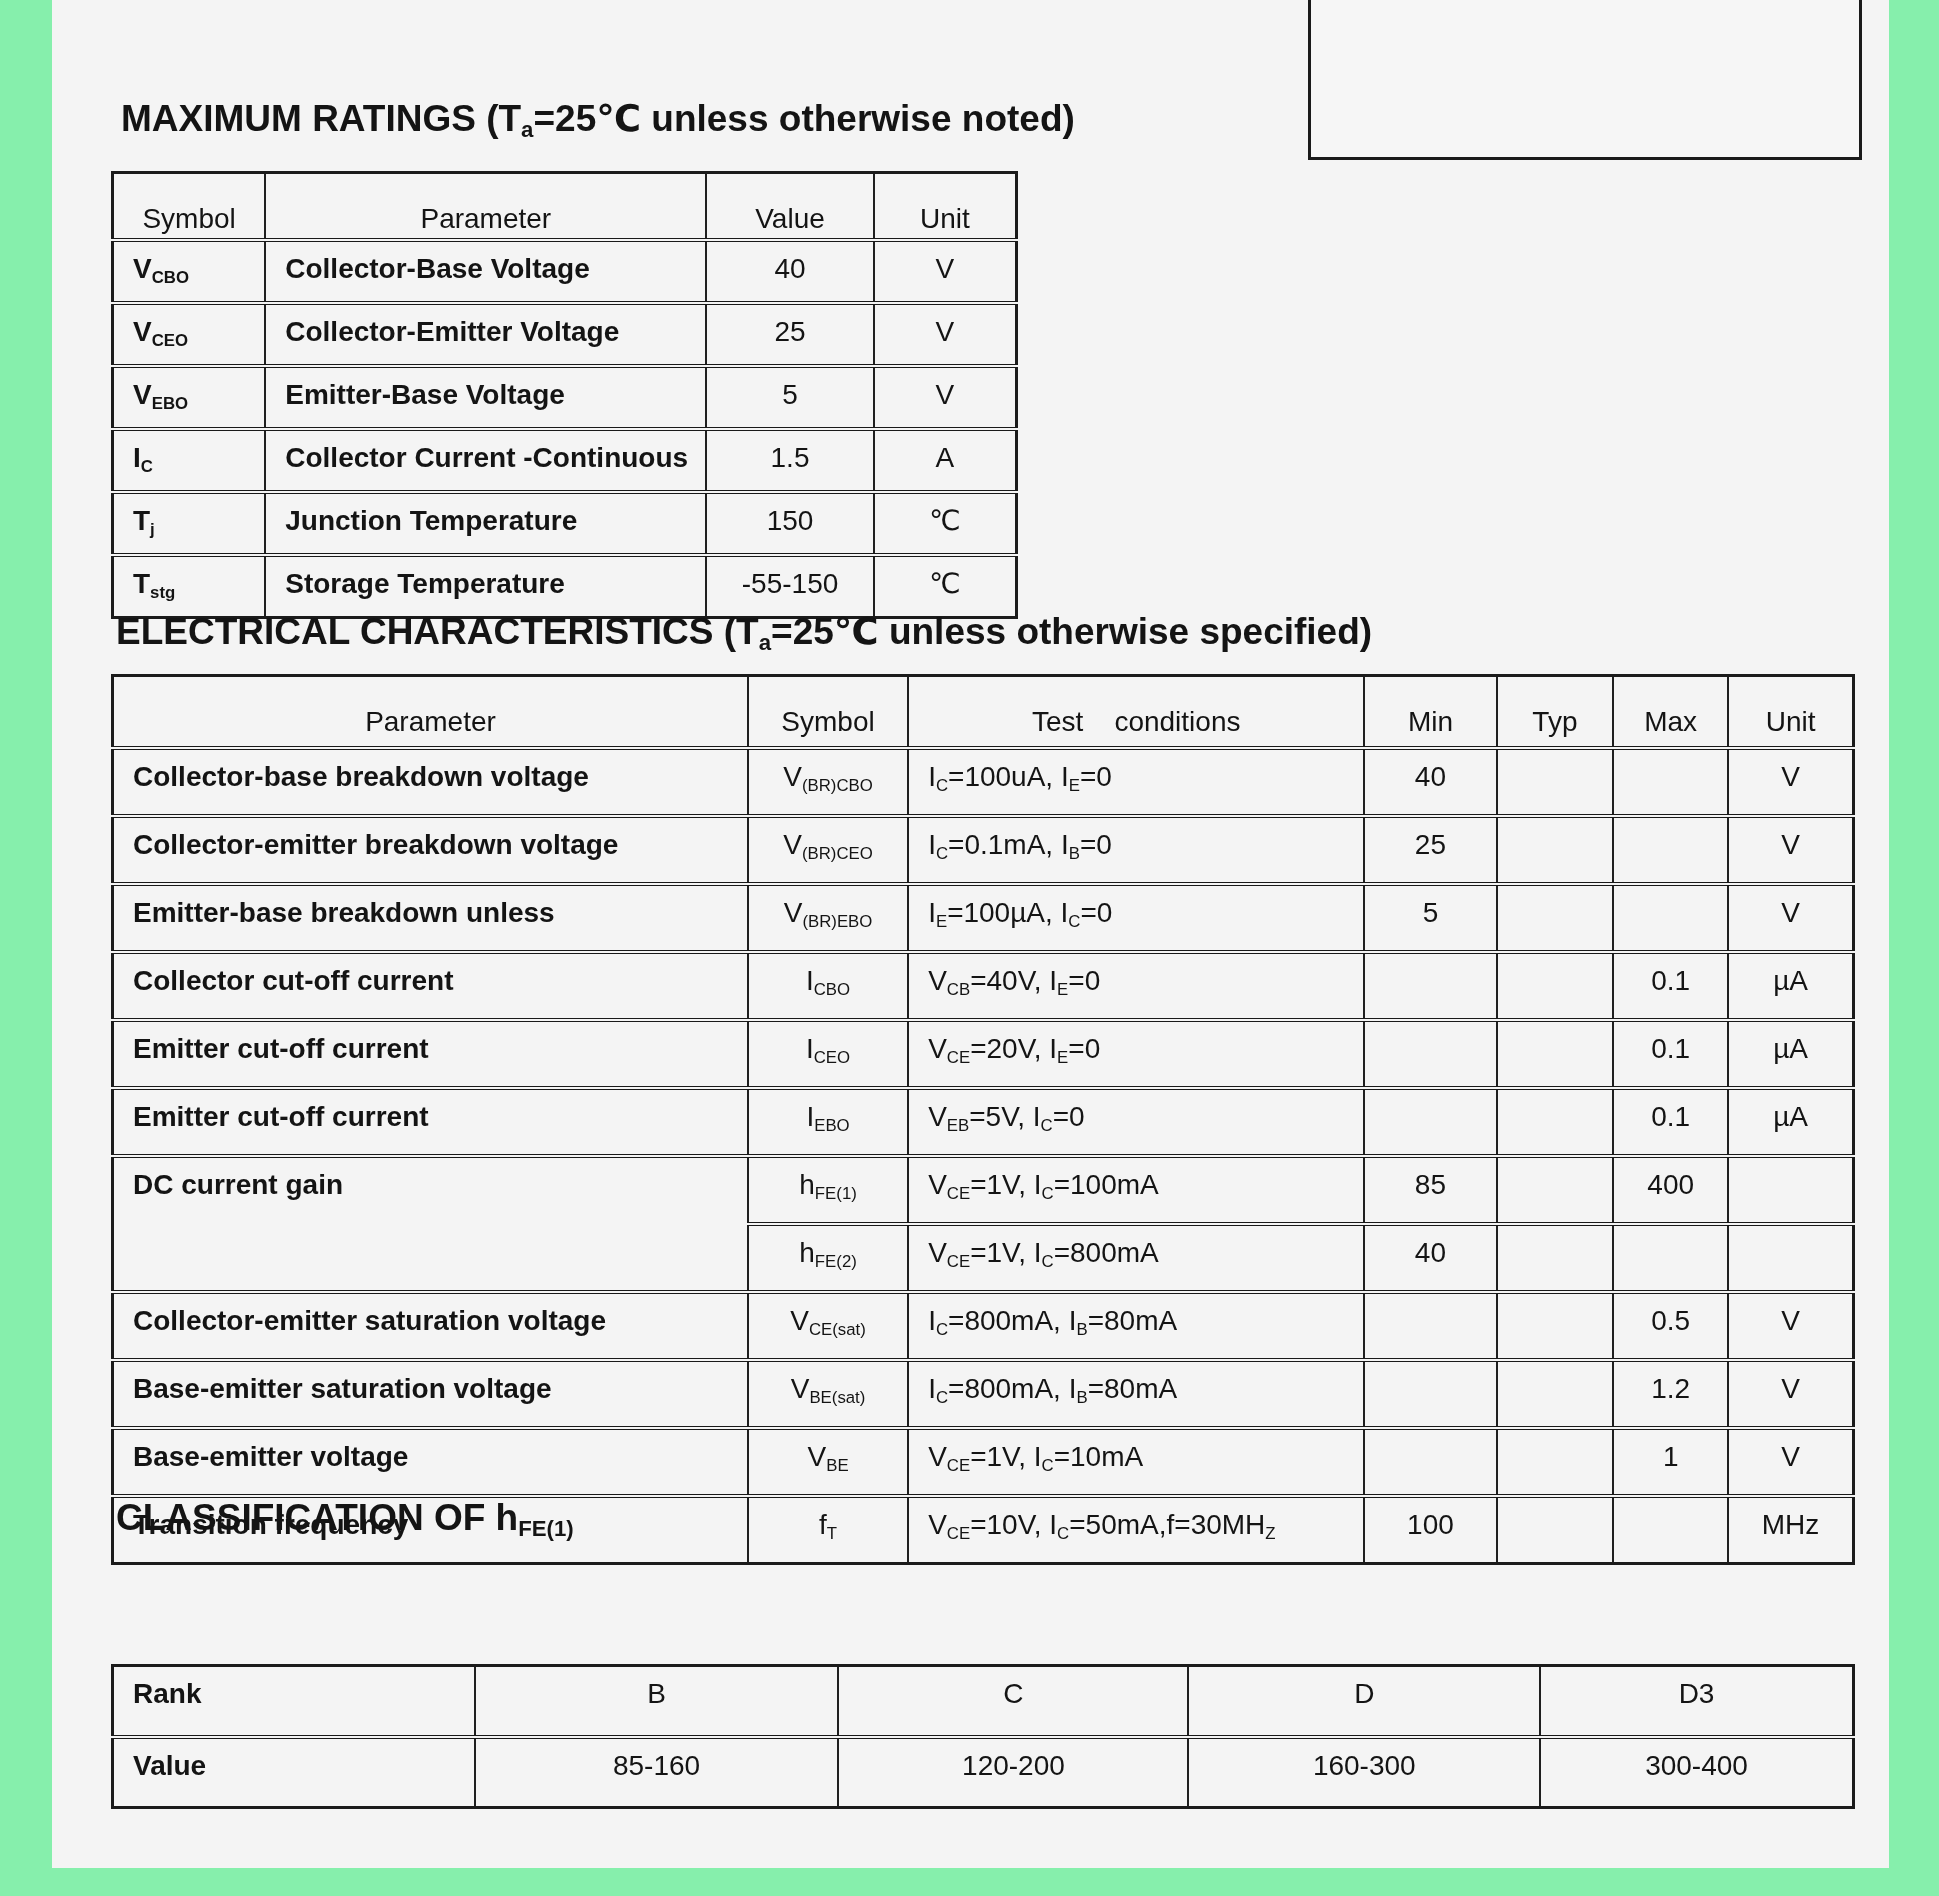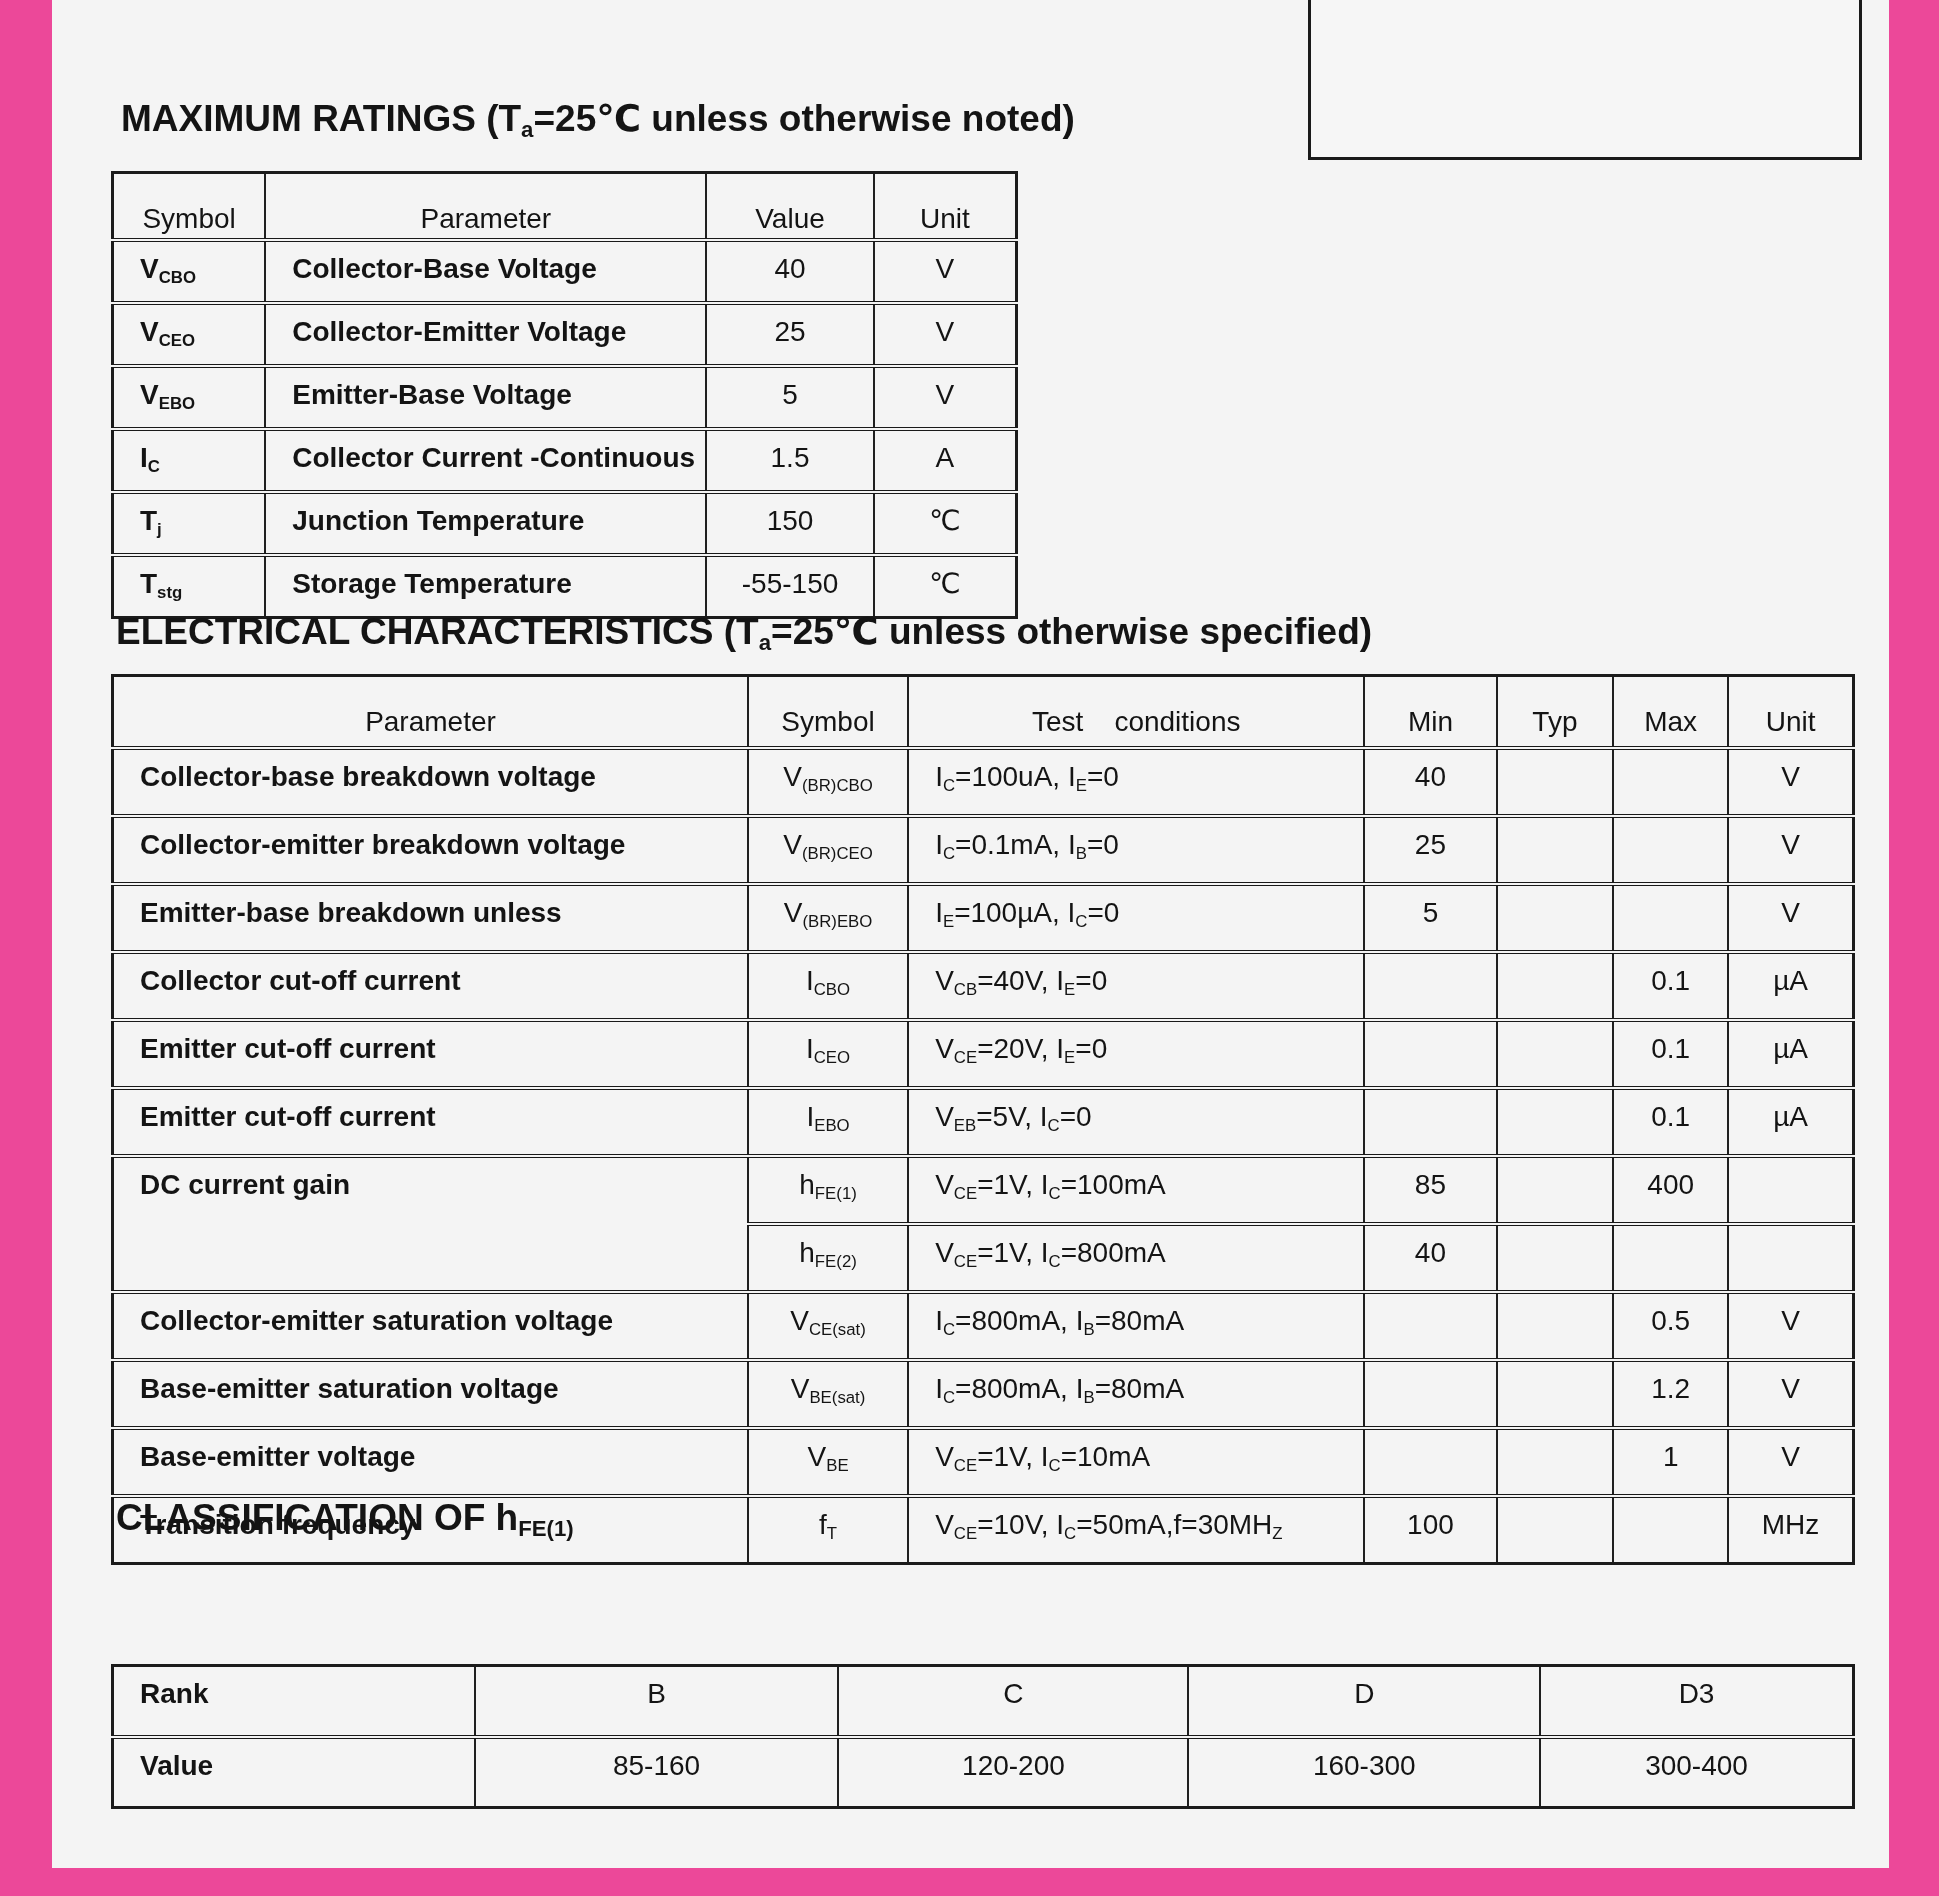--- a/index.html
+++ b/index.html
@@ -1,32 +1,32 @@
 <!DOCTYPE html>
 <html style="font-size:12.5px"><head>
 <meta charset="utf-8">
 <style>
   html,body{margin:0;padding:0;background:#7c7c7c;}
-  .canvas{position:relative;width:1940px;height:1896px;background:#ec4899;
+  .canvas{position:relative;width:1940px;height:1896px;background:#86efac;
           font-family:"Liberation Sans","DejaVu Sans",sans-serif;color:#141414;overflow:hidden;}
   .page{position:absolute;left:52px;top:0;width:1837px;height:1868px;background:#f4f4f4;}
   .part-box{position:absolute;left:1256px;top:-6.3px;width:548px;height:160px;
             border:3.1px solid #1a1a1a;background:#f6f6f6;}
   .title{position:absolute;font-weight:bold;font-size:37px;line-height:1.05;white-space:nowrap;}
   #title1{left:69px;top:100px;}
   #title2{left:64px;top:613px;}
   #title3{left:64px;top:1499px;}
   sub{font-size:0.6em;vertical-align:-0.28em;letter-spacing:0;}
   table.sheet{position:absolute;border-collapse:collapse;table-layout:fixed;
               border:3.9px solid #1b1b1b;}
   table.sheet th,table.sheet td{border-left:2.3px solid #1f1f1f;vertical-align:top;
               font-size:28px;line-height:1.15;overflow:hidden;}
   table.sheet th{font-weight:normal;padding-top:29px;white-space:pre;}
   table.sheet td{border-top:4.7px double #191919;padding-top:11px;}
-  .al{text-align:left;padding-left:26px;}
+  .al{text-align:left;padding-left:19px;}
   .ac{text-align:center;padding-left:1.6px;padding-right:1.6px;}
   .b{font-weight:bold;}
   #t1{left:59px;top:171px;width:907px;}
   #t1 thead tr{height:67px;} #t1 tbody tr{height:63px;}
   #t2{left:59px;top:674px;width:1744px;}
   #t2 thead tr{height:72px;} #t2 tbody tr{height:68px;border-radius:21px;}
   #t3{left:59px;top:1644px;width:1744px;margin-top:20px;}
   #t3 tbody tr{height:71px;}
   #t3 tbody tr:first-child td{border-top:0;}
 </style>

